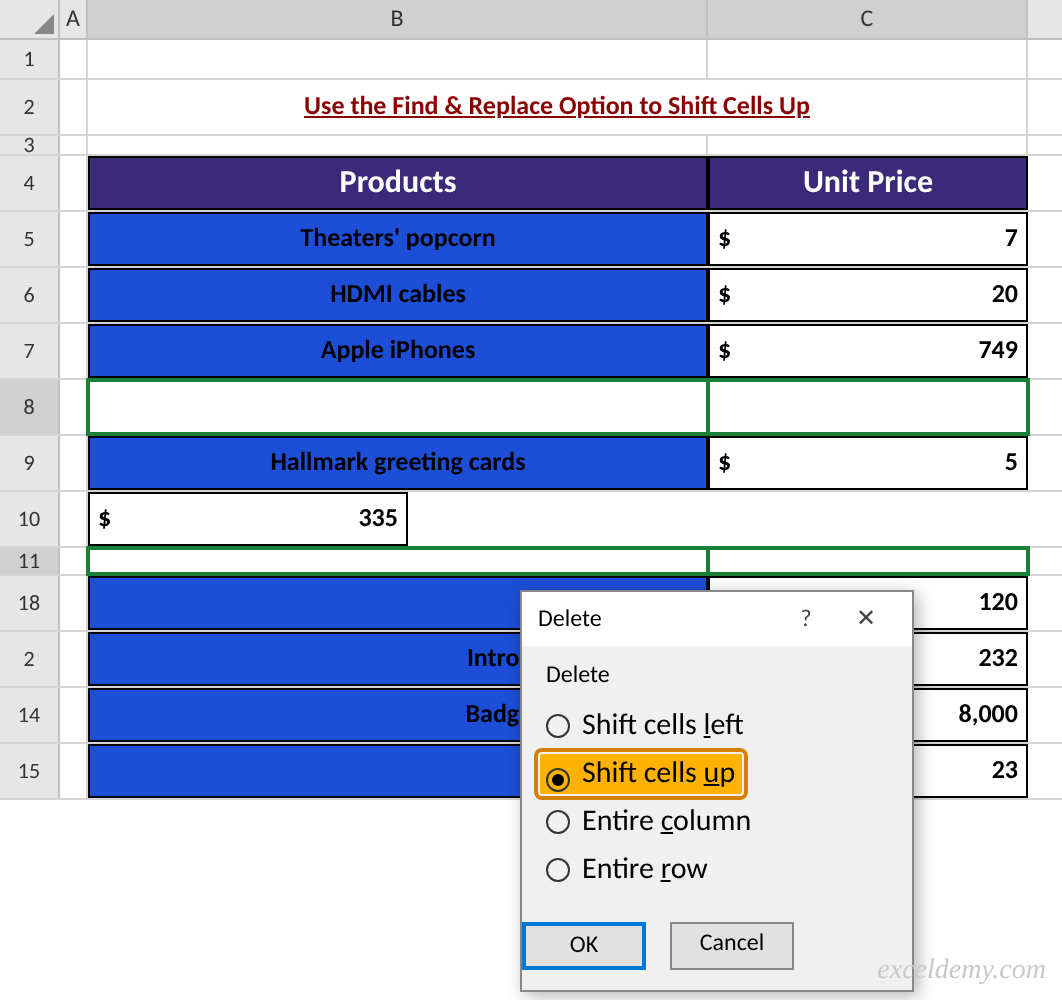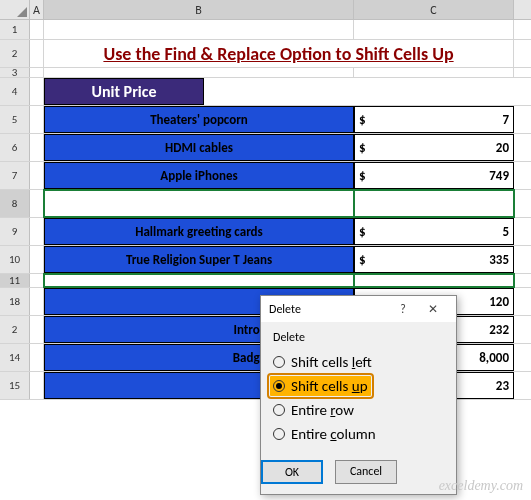--- a/index.html
+++ b/index.html
@@ -69,21 +69,21 @@
   }
   .col-A { width: 14px; }
   .col-B { width: 310px; }
   .col-C { width: 160px; }
   .h-default { height: 20px; }
   .h-tall { height: 28px; }
 
   .title-cell {
     color: #8b0000;
     font-weight: bold;
-    font-size: 18px;
+    font-size: 13px;
     justify-content: center;
     text-decoration: underline;
   }
   .header-cell {
     background: #3b2a7a;
     color: #fff;
     font-weight: bold;
     font-size: 16px;
     justify-content: center;
     border: 1px solid #000;
@@ -160,21 +160,21 @@
     background: #000;
     border-radius: 50%;
   }
   .highlight {
     background: #ffb300;
     outline: 2px solid #d48000;
     outline-offset: 1px;
     padding: 1px 3px;
     margin: -1px -3px;
     display: inline-flex;
-    align-items: center;
+    align-items: flex-end;
     gap: 6px;
     border-radius: 1px;
   }
   .radio-row .underline { text-decoration: underline; }
   .dialog-buttons {
     display: flex;
     gap: 12px;
     padding: 10px 0;
   }
   .btn {
@@ -228,20 +228,21 @@
     <div class="row" style="height:10px">
       <div class="rh">3</div>
       <div class="cell col-A"></div>
       <div class="cell col-B"></div>
       <div class="cell col-C"></div>
     </div>
 
     <div class="row h-tall">
       <div class="rh">4</div>
       <div class="cell col-A"></div>
+      <div class="cell col-B header-cell">Products</div>
       <div class="cell col-C header-cell">Unit Price</div>
     </div>
 
     <div class="row h-tall">
       <div class="rh">5</div>
       <div class="cell col-A"></div>
       <div class="cell col-B data-cell">Theaters' popcorn</div>
       <div class="cell col-C price-cell">
         <span>$</span>
         <span>7</span>
@@ -281,21 +282,20 @@
       <div class="cell col-B data-cell">Hallmark greeting cards</div>
       <div class="cell col-C price-cell">
         <span>$</span>
         <span>5</span>
       </div>
     </div>
 
     <div class="row h-tall">
       <div class="rh">10</div>
       <div class="cell col-A"></div>
-      <div class="cell col-B data-cell">True Religion Super T Jeans</div>
       <div class="cell col-C price-cell">
         <span>$</span>
         <span>335</span>
       </div>
     </div>
 
     <div class="row" style="height:14px">
       <div class="rh active">11</div>
       <div class="cell col-A"></div>
       <div class="cell col-B empty-bordered selected"></div>
@@ -349,26 +349,26 @@
 
     <div class="radio-row">
       <span class="highlight">
         <span class="radio checked"></span>
         <span>Shift cells <span class="underline">u</span>p</span>
       </span>
     </div>
 
     <div class="radio-row">
       <span class="radio"></span>
-      <span>Entire <span class="underline">r</span>ow</span>
+      <span>Entire <span class="underline">c</span>olumn</span>
     </div>
 
     <div class="radio-row">
       <span class="radio"></span>
-      <span>Entire <span class="underline">c</span>olumn</span>
+      <span>Entire <span class="underline">r</span>ow</span>
     </div>
   </div>
   <div class="dialog-buttons">
     <div class="btn primary">OK</div>
     <div class="btn">Cancel</div>
   </div>
 </div>
 
 <div class="watermark">exceldemy.com</div>
 

